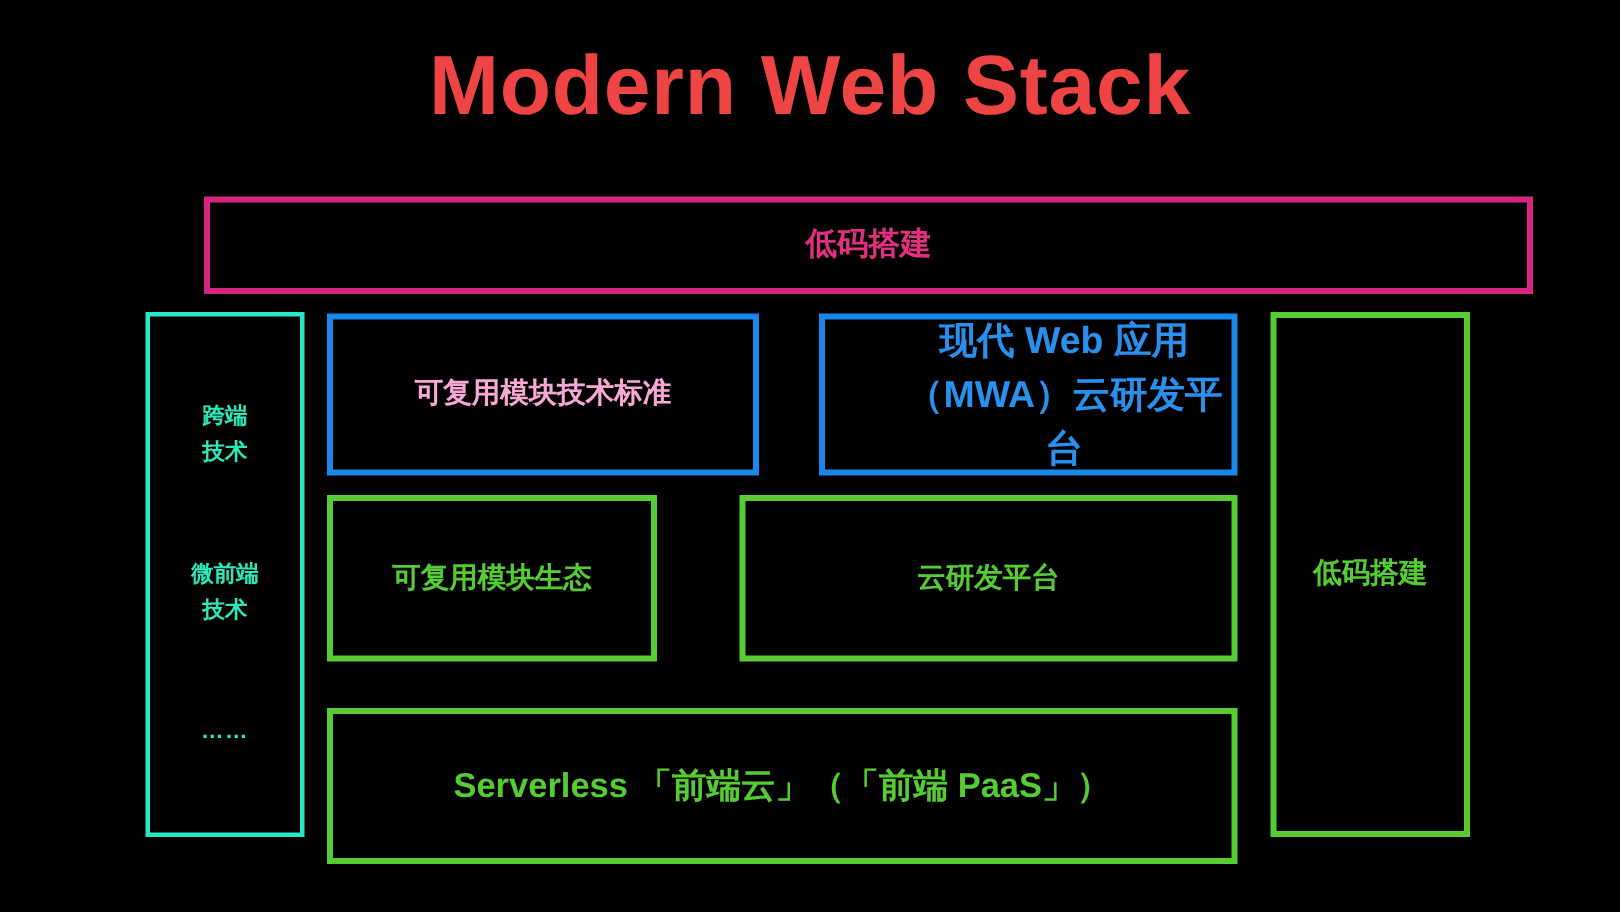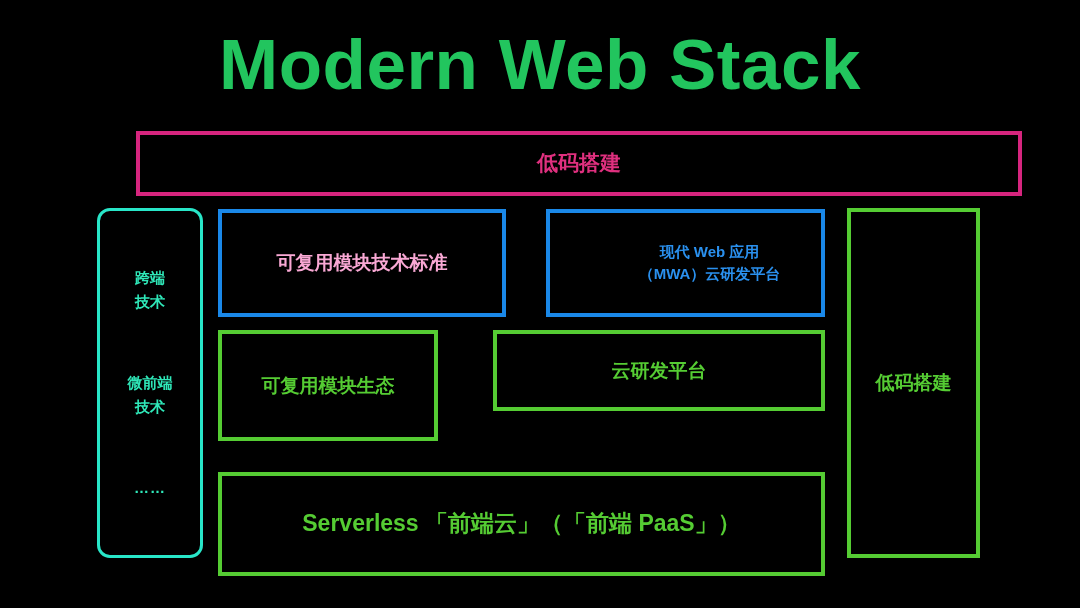--- a/index.html
+++ b/index.html
@@ -24,22 +24,22 @@
     background: #000000;
   }
 
   
   #title {
     position: absolute;
     left: 0;
     top: 26px;
     width: 1080px;
     text-align: center;
-    color: #22c55e;
-    font-size: 71px;
+    color: #ef4444;
+    font-size: 56px;
     font-weight: bold;
     letter-spacing: 0.5px;
     line-height: 1.1;
   }
 
   
   .box {
     position: absolute;
     box-sizing: border-box;
     background: #000000;
@@ -66,21 +66,20 @@
   #crossend-box {
     left: 97px;  top: 208px;
     width: 106px; height: 350px;
     border-width: 3px;
     border-color: #28e6c8;
     color: #2fe8b9;
     font-size: 15px;
     flex-direction: column;
     justify-content: space-around;
     padding: 26px 0 26px 0;
-    border-radius: 13px;
   }
   #crossend-box .cell {
     width: 100%;
     line-height: 1.6;
   }
   #crossend-box .dots {
     letter-spacing: 1px;
     font-size: 15px;
   }
 
@@ -92,37 +91,37 @@
     color: #f9a8d4;
     font-size: 19px;
   }
 
   #mwa-standard-box {
     left: 546px; top: 209px;
     width: 279px; height: 108px;
     border-width: 4px;
     border-color: #1a88e8;
     color: #2a90ee;
-    font-size: 15px;
+    font-size: 25px;
     flex-direction: column;
     padding-left: 48px;
   }
 
   #reusable-eco-box {
     left: 218px; top: 330px;
     width: 220px; height: 111px;
     border-width: 4px;
     border-color: #55cc33;
     color: #55cc33;
     font-size: 19px;
   }
 
   #cloud-platform-box {
     left: 493px; top: 330px;
-    width: 332px; height: 81px;
+    width: 332px; height: 111px;
     border-width: 4px;
     border-color: #55cc33;
     color: #55cc33;
     font-size: 19px;
   }
 
   #serverless-box {
     left: 218px; top: 454px;
     width: 607px; height: 104px;
     border-width: 4px;

